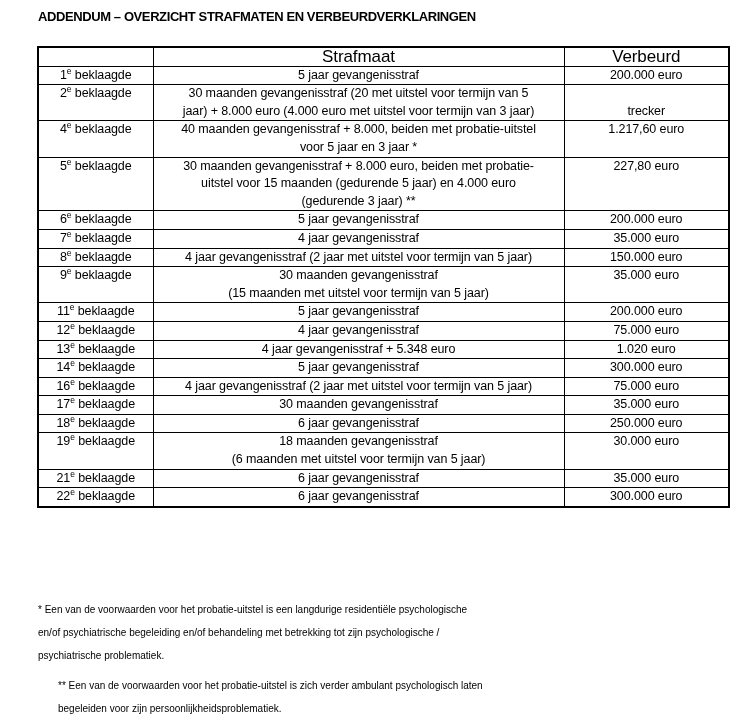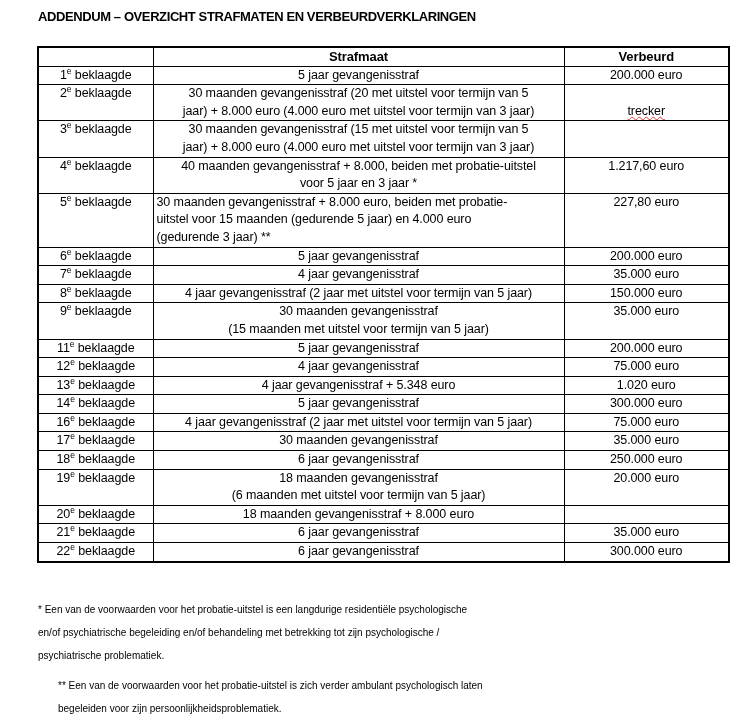--- a/index.html
+++ b/index.html
@@ -31,33 +31,32 @@
     border: 1px solid #000;
     font-size: 12.5px;
     line-height: 17.6px;
     letter-spacing: -0.1px;
     padding: 0 3px;
     vertical-align: top;
     text-align: center;
     overflow: hidden;
   }
   table.grid th {
-    font-weight: 700;
-    font-size: 13px;
+    font-weight: 400;
+    font-size: 17px;
   }
   td.straf { white-space: pre-line; }
-  td.straf.left { text-align: left; }
+  td.straf.left { text-align: center; }
   td.verb.bottom { vertical-align: bottom; }
   sup.ord {
     font-size: 8.5px;
     line-height: 0;
     vertical-align: super;
   }
   .misspelled {
-    text-decoration: underline;
     text-decoration-style: wavy;
     text-decoration-color: #e03a3a;
     text-decoration-thickness: 1px;
     text-decoration-skip-ink: none;
   }
 
   .footnote {
     position: absolute; left: 38px;
     width: 665px;
     margin: 0;
@@ -92,26 +91,20 @@
         <tr>
     <td><span class="num">1</span><sup class="ord">e</sup><span class="rest"> beklaagde</span></td>
     <td class="straf">5 jaar gevangenisstraf</td>
     <td class="verb"><span class="verb-text">200.000 euro</span></td>
   </tr>
         <tr>
     <td><span class="num">2</span><sup class="ord">e</sup><span class="rest"> beklaagde</span></td>
     <td class="straf">30 maanden gevangenisstraf (20 met uitstel voor termijn van 5
 jaar) + 8.000 euro (4.000 euro met uitstel voor termijn van 3 jaar)</td>
     <td class="verb bottom"><span class="verb-text misspelled">trecker</span></td>
-  </tr>
-        <tr>
-    <td><span class="num">3</span><sup class="ord">e</sup><span class="rest"> beklaagde</span></td>
-    <td class="straf">30 maanden gevangenisstraf (15 met uitstel voor termijn van 5
-jaar) + 8.000 euro (4.000 euro met uitstel voor termijn van 3 jaar)</td>
-    <td class="verb"><span class="verb-text"></span></td>
   </tr>
         <tr>
     <td><span class="num">4</span><sup class="ord">e</sup><span class="rest"> beklaagde</span></td>
     <td class="straf">40 maanden gevangenisstraf + 8.000, beiden met probatie-uitstel
 voor 5 jaar en 3 jaar *</td>
     <td class="verb"><span class="verb-text">1.217,60 euro</span></td>
   </tr>
         <tr>
     <td><span class="num">5</span><sup class="ord">e</sup><span class="rest"> beklaagde</span></td>
     <td class="straf left">30 maanden gevangenisstraf + 8.000 euro, beiden met probatie-
@@ -172,26 +165,21 @@
   </tr>
         <tr>
     <td><span class="num">18</span><sup class="ord">e</sup><span class="rest"> beklaagde</span></td>
     <td class="straf">6 jaar gevangenisstraf</td>
     <td class="verb"><span class="verb-text">250.000 euro</span></td>
   </tr>
         <tr>
     <td><span class="num">19</span><sup class="ord">e</sup><span class="rest"> beklaagde</span></td>
     <td class="straf">18 maanden gevangenisstraf
 (6 maanden met uitstel voor termijn van 5 jaar)</td>
-    <td class="verb"><span class="verb-text">20.000 euro</span></td>
-  </tr>
-        <tr>
-    <td><span class="num">20</span><sup class="ord">e</sup><span class="rest"> beklaagde</span></td>
-    <td class="straf">18 maanden gevangenisstraf + 8.000 euro</td>
-    <td class="verb"><span class="verb-text"></span></td>
+    <td class="verb"><span class="verb-text">30.000 euro</span></td>
   </tr>
         <tr>
     <td><span class="num">21</span><sup class="ord">e</sup><span class="rest"> beklaagde</span></td>
     <td class="straf">6 jaar gevangenisstraf</td>
     <td class="verb"><span class="verb-text">35.000 euro</span></td>
   </tr>
         <tr>
     <td><span class="num">22</span><sup class="ord">e</sup><span class="rest"> beklaagde</span></td>
     <td class="straf">6 jaar gevangenisstraf</td>
     <td class="verb"><span class="verb-text">300.000 euro</span></td>

